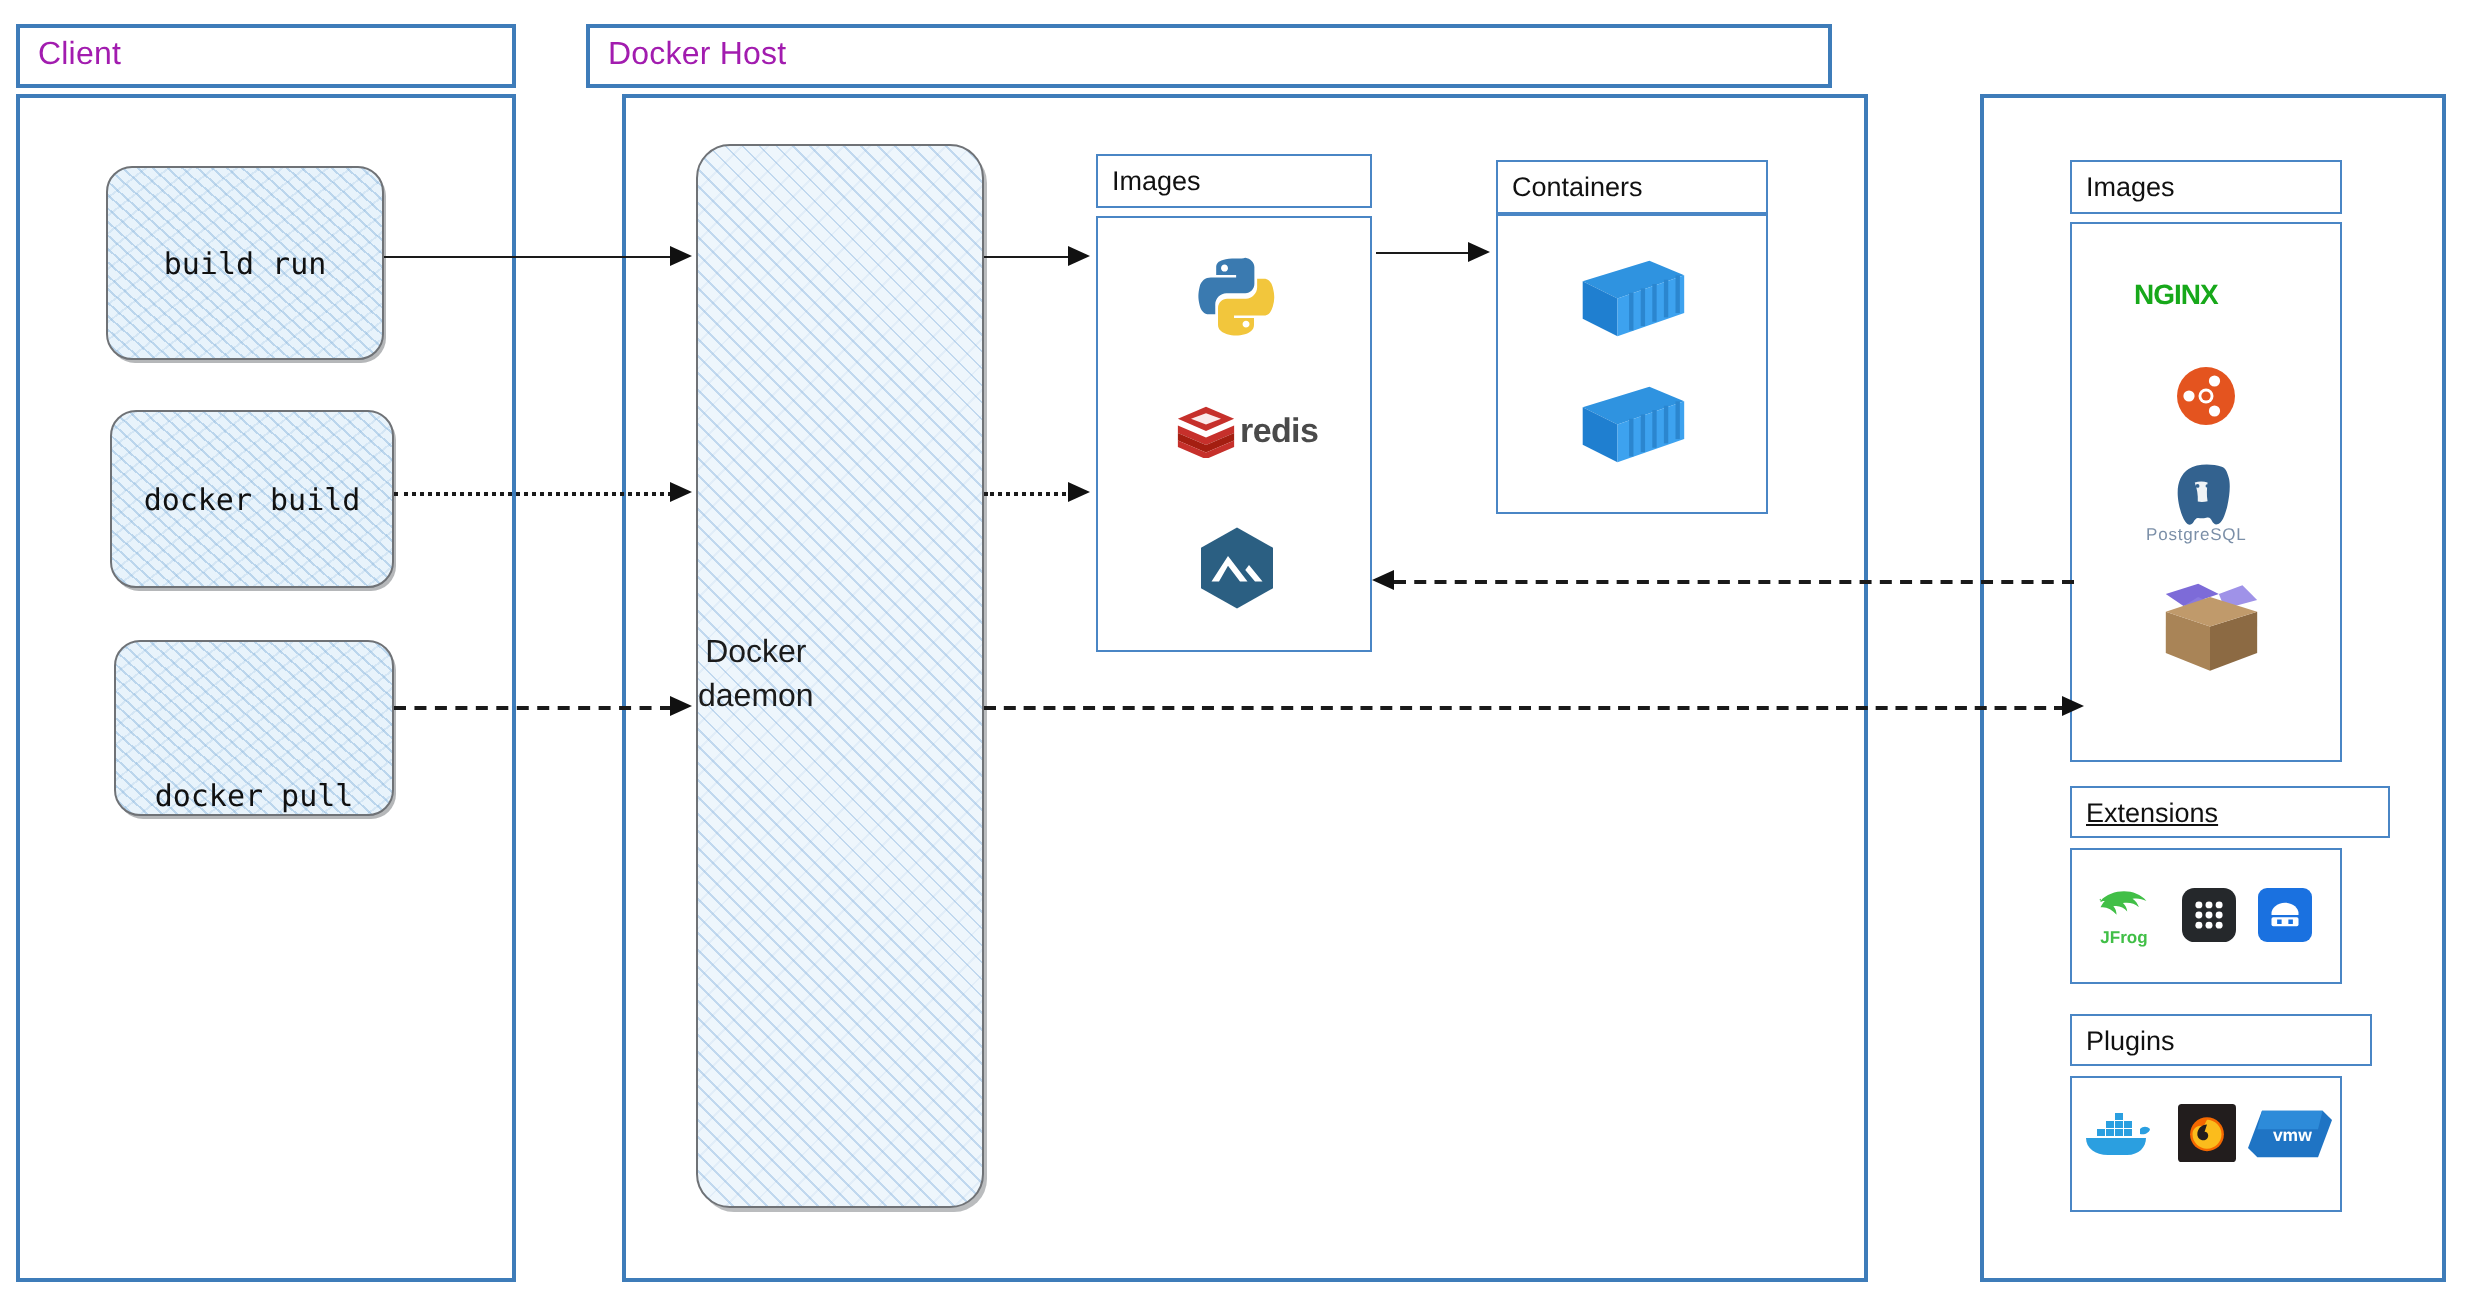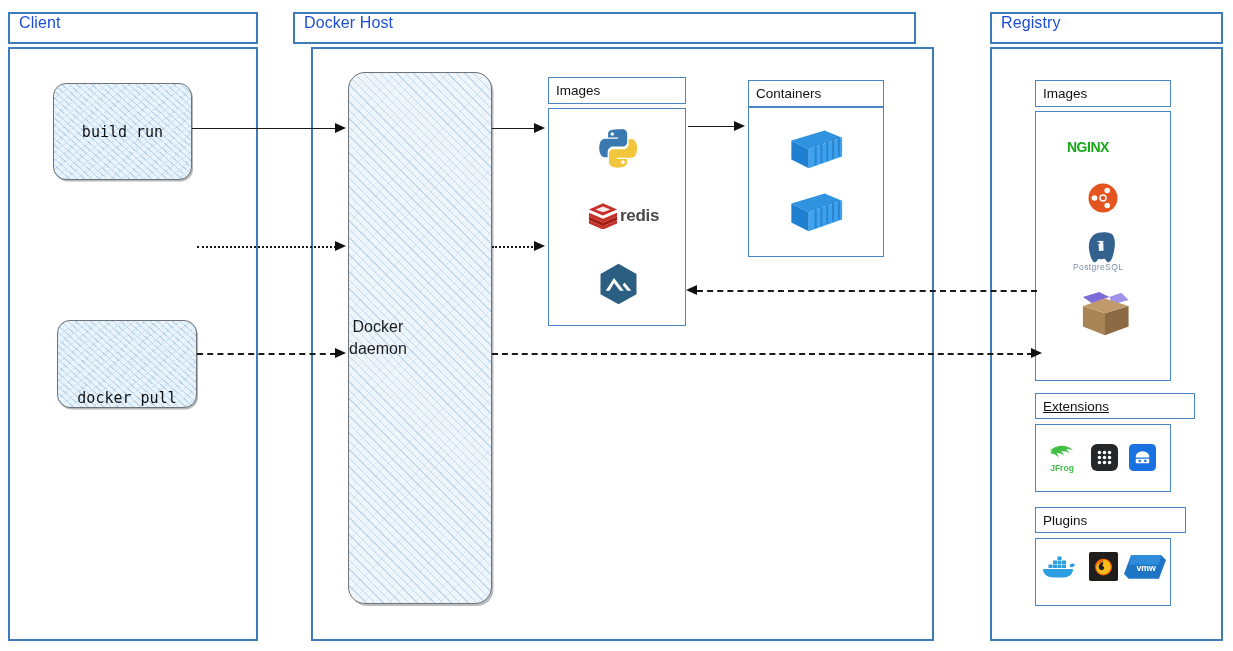--- a/index.html
+++ b/index.html
@@ -5,22 +5,22 @@
   html,body{margin:0;padding:0;background:#ffffff;}
   body{
     width:1233px;height:651px;position:relative;overflow:hidden;
     font-family:"Liberation Sans", sans-serif;
   }
   .stage{position:absolute;left:0;top:0;width:1233px;height:651px;}
 
   
   .panel-title{
     position:absolute;border:2px solid #3e7cb9;background:#fff;
-    box-sizing:border-box;display:flex;align-items:flex-start;
-    padding-left:9px;font-size:16px;color:#1d4ed8;letter-spacing:.1px;
+    box-sizing:border-box;display:flex;align-items:center;
+    padding-left:9px;font-size:16px;color:#a21caf;letter-spacing:.1px;
   }
   .panel-body{
     position:absolute;border:2px solid #3e7cb9;background:#fff;
     box-sizing:border-box;
   }
   .sub-title{
     position:absolute;border:1.5px solid #4a86c5;background:#fff;
     box-sizing:border-box;display:flex;align-items:center;
     padding-left:7px;font-size:13.5px;color:#111;
   }
@@ -80,20 +80,23 @@
 <div class="stage">
 
   <div class="panel-title" style="left:8px;top:12px;width:250px;height:32px;">
     <span>Client</span>
   </div>
   <div class="panel-body" style="left:8px;top:47px;width:250px;height:594px;"></div>
 
   <div class="cmd" style="left:53px;top:83px;width:139px;height:97px;">
     <span>build run</span>
   </div>
+  <div class="cmd" style="left:55px;top:205px;width:142px;height:89px;">
+    <span>docker build</span>
+  </div>
   <div class="cmd" style="left:57px;top:320px;width:140px;height:88px;align-items:flex-end;">
     <span>docker pull</span>
   </div>
 
   <div class="panel-title" style="left:293px;top:12px;width:623px;height:32px;">
     <span>Docker Host</span>
   </div>
   <div class="panel-body" style="left:311px;top:47px;width:623px;height:594px;"></div>
 
   <div class="daemon" style="left:348px;top:72px;width:144px;height:532px;">
@@ -152,23 +155,20 @@
     <polygon fill="#3da2ef" points="30,30 76,14 76,40 30,56"></polygon>
     <g fill="#2b86cf">
       <rect x="38" y="26" width="3" height="26"></rect>
         <rect x="46" y="23" width="3" height="26"></rect>
       <rect x="54" y="20" width="3" height="26"></rect>
         <rect x="62" y="17" width="3" height="26"></rect>
       <rect x="70" y="14" width="3" height="26"></rect>
     </g>
   </svg>
 
-  <div class="panel-title" style="left:990px;top:12px;width:233px;height:32px;">
-    <span>Registry</span>
-  </div>
   <div class="panel-body" style="left:990px;top:47px;width:233px;height:594px;"></div>
 
   <div class="sub-title" style="left:1035px;top:80px;width:136px;height:27px;">
     <span>Images</span>
   </div>
   <div class="sub-body" style="left:1035px;top:111px;width:136px;height:270px;"></div>
 
   <div class="icon" style="left:1067px;top:139px;font-size:14px;font-weight:700;color:#17a81a;letter-spacing:-.5px;font-family:'Liberation Sans',sans-serif;">
     <span>NGINX</span>
   </div>

